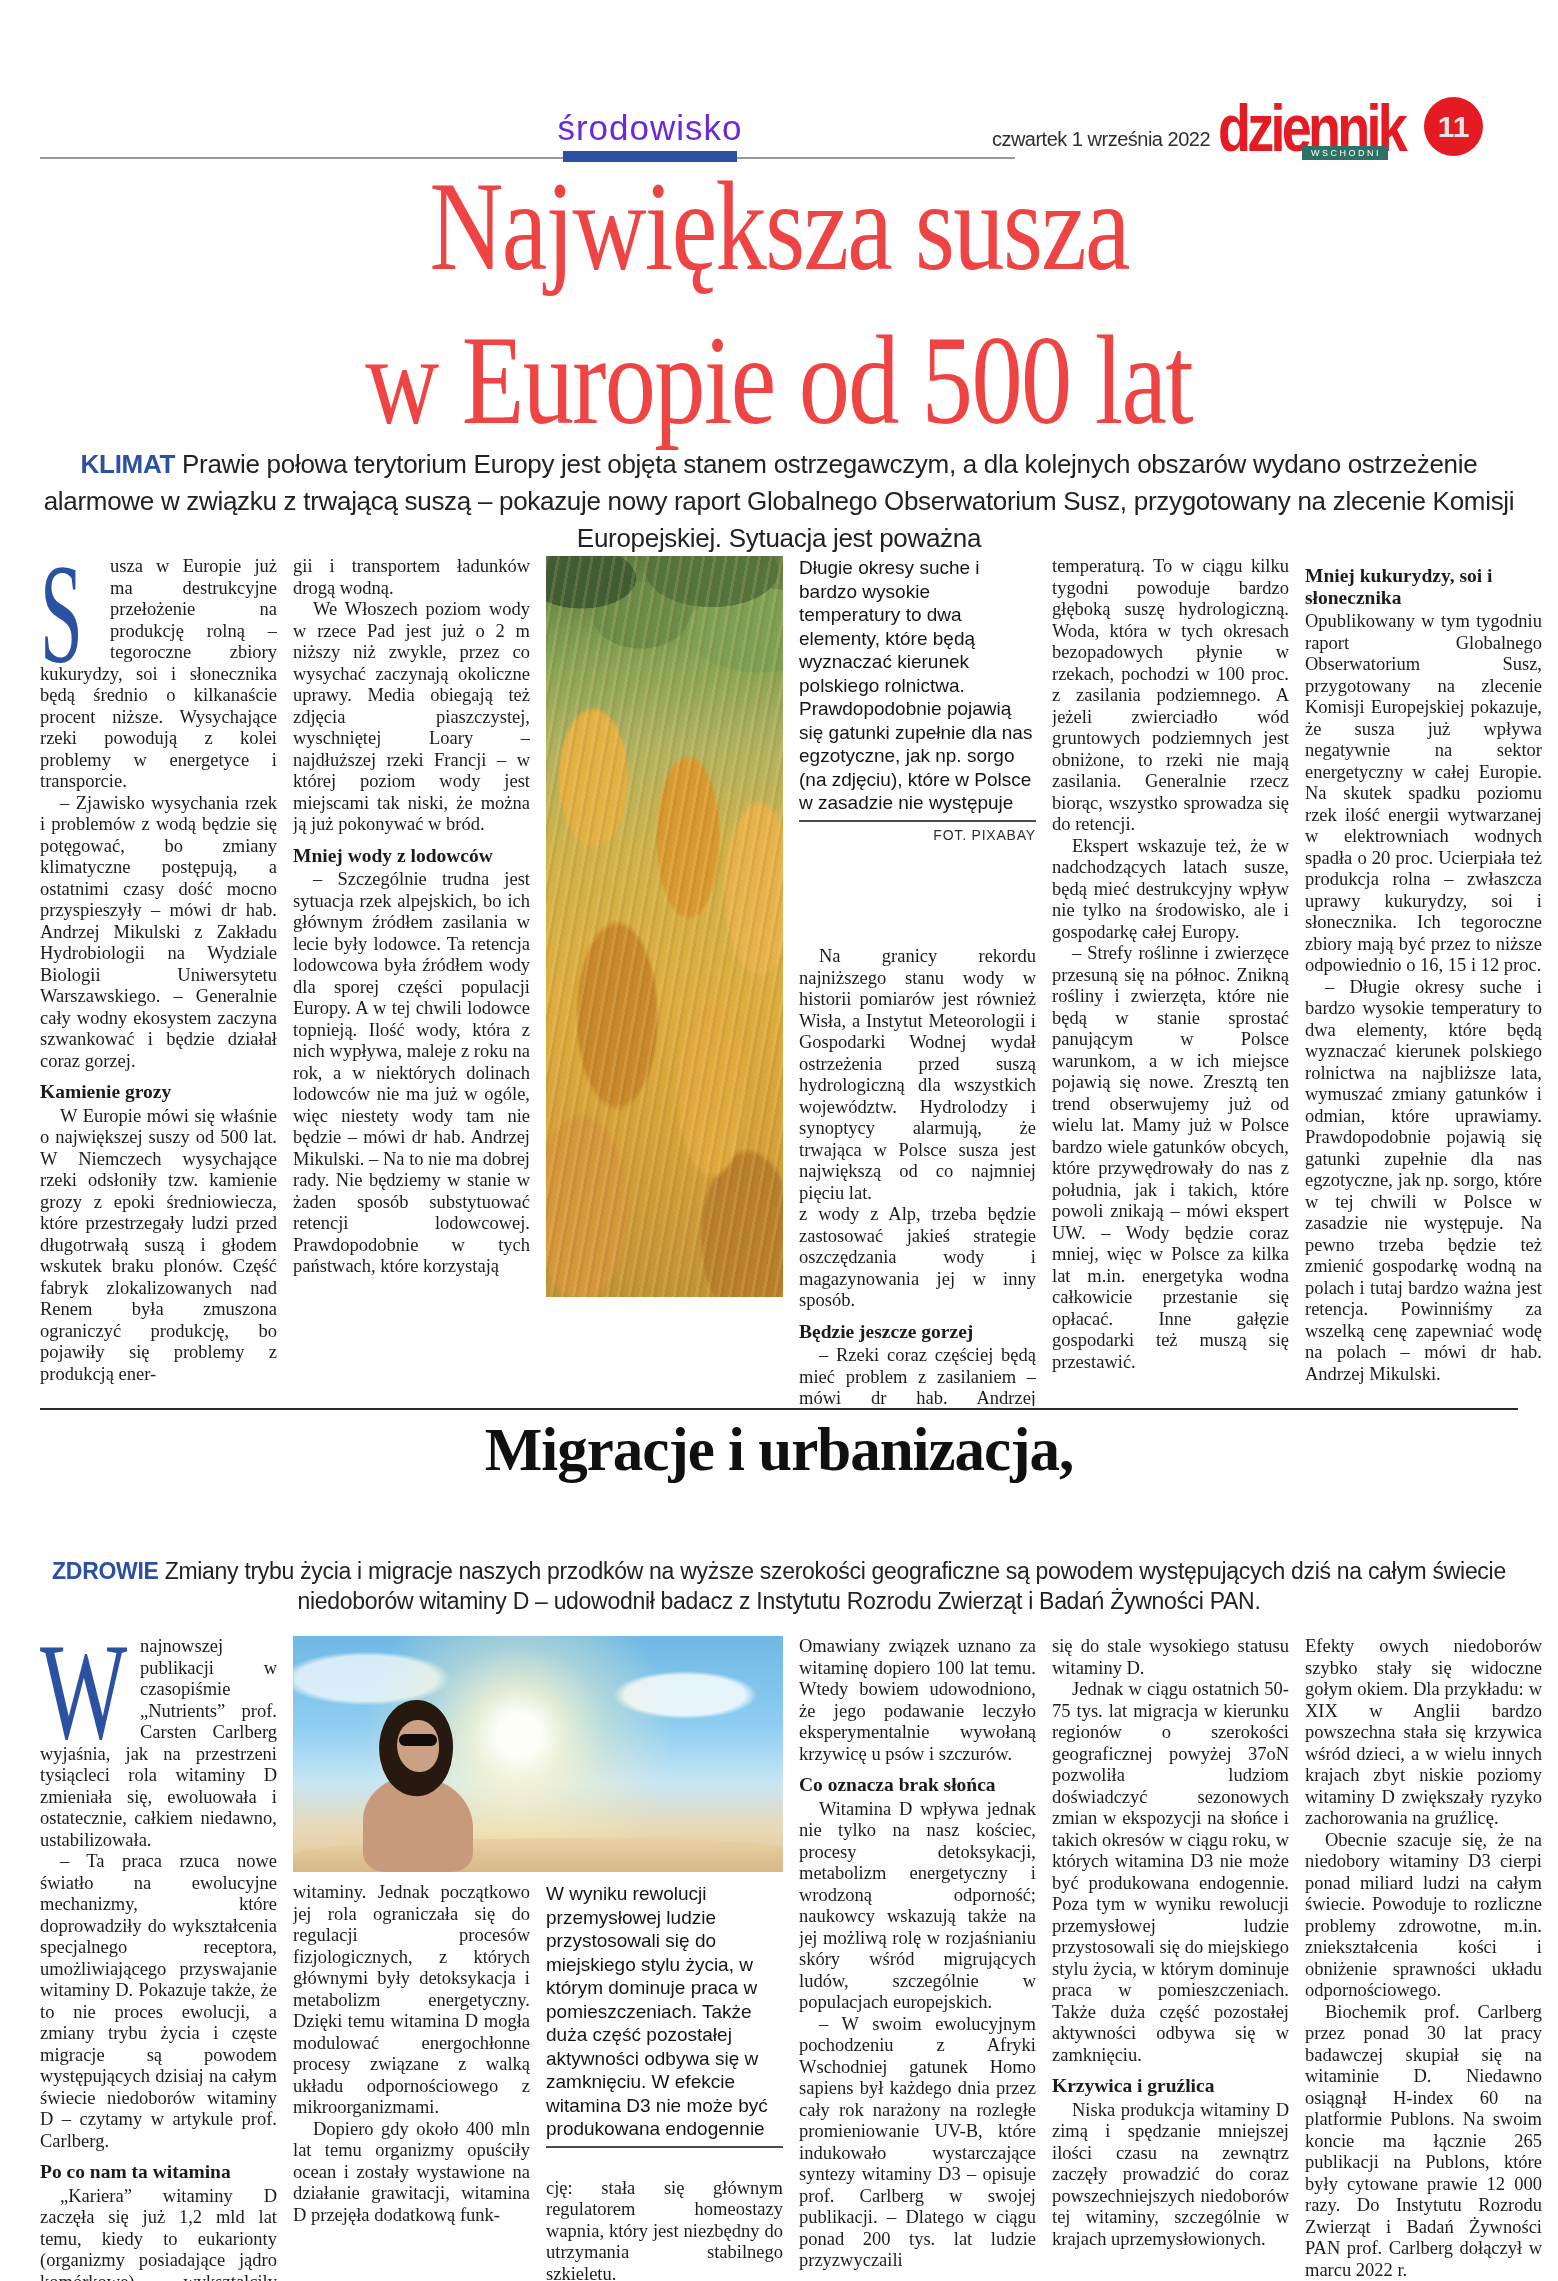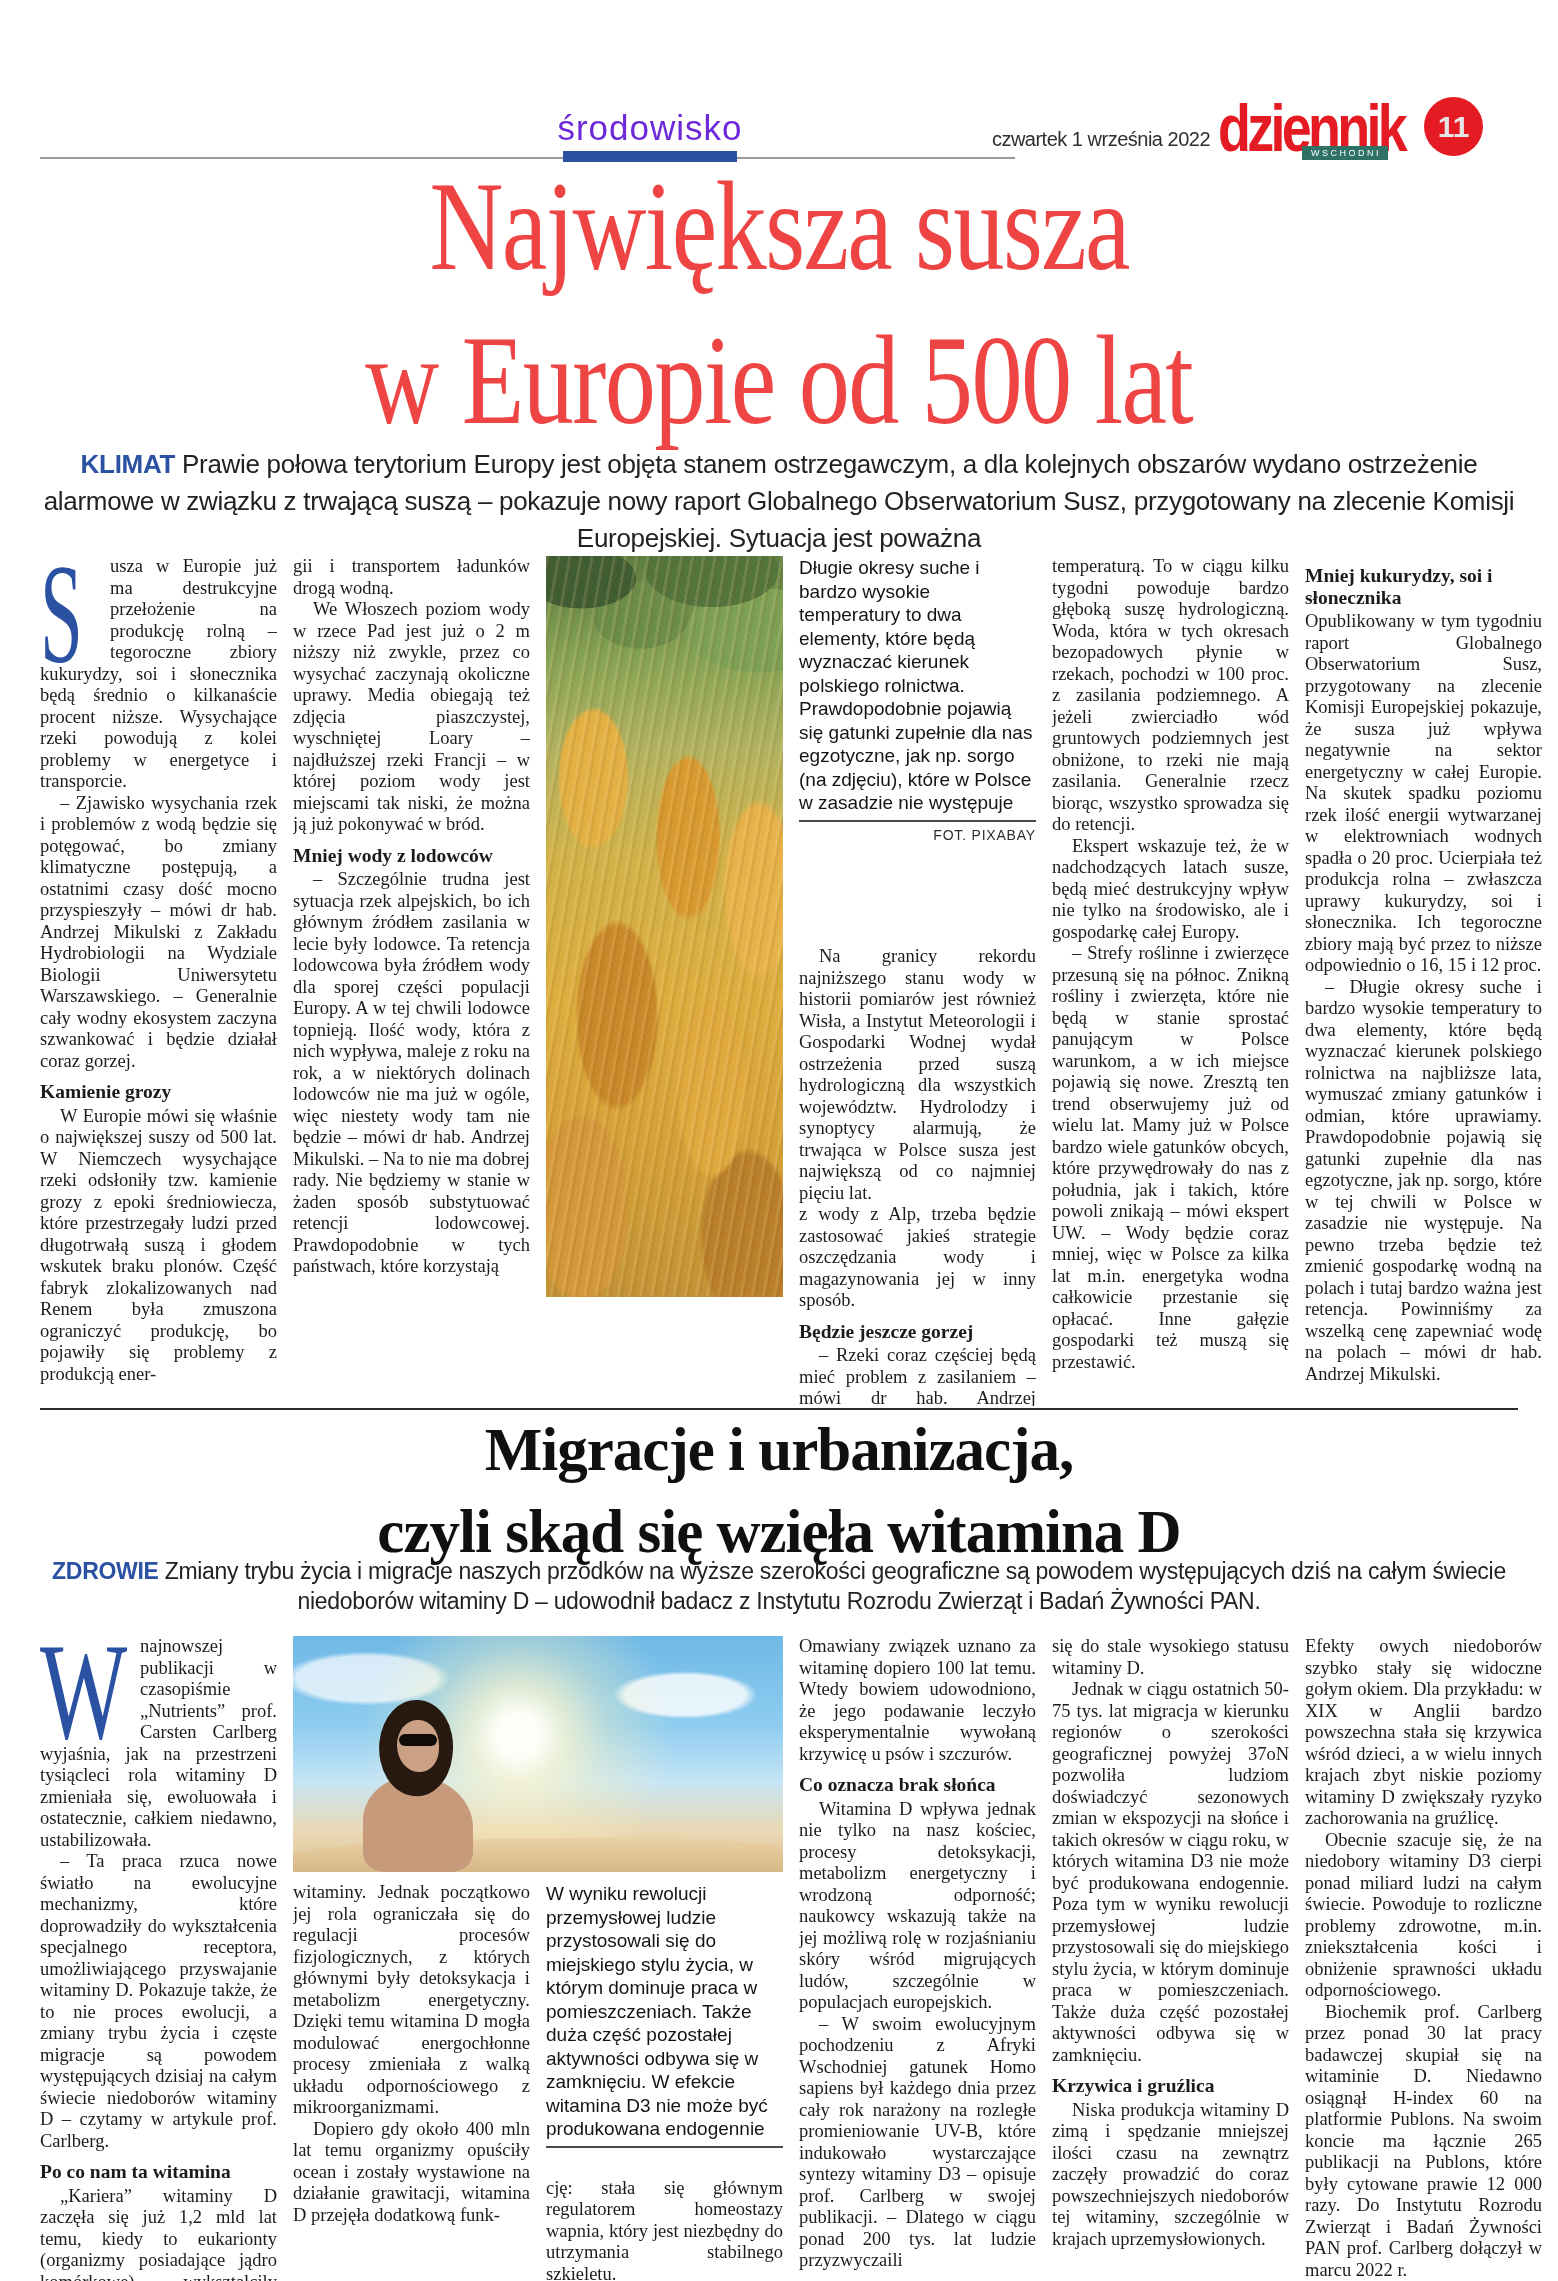--- a/index.html
+++ b/index.html
@@ -183,21 +183,20 @@
           <div class="blk pf">Opublikowany w tym tygodniu raport Globalnego Obserwatorium Susz, przygotowany na zlecenie Komisji Europejskiej pokazuje, że susza już wpływa negatywnie na sektor energetyczny w całej Europie. Na skutek spadku poziomu rzek ilość energii wytwarzanej w elektrowniach wodnych spadła o 20 proc. Ucierpiała też produkcja rolna – zwłaszcza uprawy kukurydzy, soi i słonecznika. Ich tegoroczne zbiory mają być przez to niższe odpowiednio o 16, 15 i 12 proc.</div>
           <div class="blk p">– Długie okresy suche i bardzo wysokie temperatury to dwa elementy, które będą wyznaczać kierunek polskiego rolnictwa na najbliższe lata, wymuszać zmiany gatunków i odmian, które uprawiamy. Prawdopodobnie pojawią się gatunki zupełnie dla nas egzotyczne, jak np. sorgo, które w tej chwili w Polsce w zasadzie nie występuje. Na pewno trzeba będzie też zmienić gospodarkę wodną na polach i tutaj bardzo ważna jest retencja. Powinniśmy za wszelką cenę zapewniać wodę na polach – mówi dr hab. Andrzej Mikulski.</div>
         </div>
     </div>
   </div>
 
   <div class="article-sep"></div>
 
   <div class="headline2">
     <span class="hl">Migracje i urbanizacja,</span><br>
-    <span class="hl">czyli skąd się wzięła witamina D</span>
   </div>
   <div class="lead lead2">
     <span class="kicker">ZDROWIE</span><span> Zmiany trybu życia i migracje naszych przodków na wyższe szerokości geograficzne są powodem występujących dziś na całym świecie niedoborów witaminy D – udowodnił badacz z Instytutu Rozrodu Zwierząt i Badań Żywności PAN.</span>
   </div>
 
   <div class="grid grid2">
     <div class="cell a2c1">
       <div class="dropcap dc-w">
           <span>W</span>
         </div>
@@ -210,21 +209,21 @@
     </div>
     <div class="photo2">
       <div class="ph2-sand"></div>
       <div class="ph2-body"></div>
       <div class="ph2-hair"></div>
       <div class="ph2-face"></div>
       <div class="ph2-glasses"></div>
     </div>
     <div class="cell a2c2b">
       <div>
-          <div class="blk pf">witaminy. Jednak początkowo jej rola ograniczała się do regulacji procesów fizjologicznych, z których głównymi były detoksykacja i metabolizm energetyczny. Dzięki temu witamina D mogła modulować energochłonne procesy zmieniała z walką układu odpornościowego z mikroorganizmami.</div>
+          <div class="blk pf">witaminy. Jednak początkowo jej rola ograniczała się do regulacji procesów fizjologicznych, z których głównymi były detoksykacja i metabolizm energetyczny. Dzięki temu witamina D mogła modulować energochłonne procesy związane z walką układu odpornościowego z mikroorganizmami.</div>
           <div class="blk p">Dopiero gdy około 400 mln lat temu organizmy opuściły ocean i zostały wystawione na działanie grawitacji, witamina D przejęła dodatkową funk-</div>
         </div>
     </div>
     <div class="cell a2c3b">
       <div>
           <div class="blk cap">W wyniku rewolucji przemysłowej ludzie przystosowali się do miejskiego stylu życia, w którym dominuje praca w pomieszczeniach. Także duża część pozostałej aktywności odbywa się w zamknięciu. W efekcie witamina D3 nie może być produkowana endogennie</div>
           <div class="blk rule"></div>
           <div class="blk sp-sm"></div>
           <div class="blk pf">cję: stała się głównym regulatorem homeostazy wapnia, który jest niezbędny do utrzymania stabilnego szkieletu.</div>
         </div>

